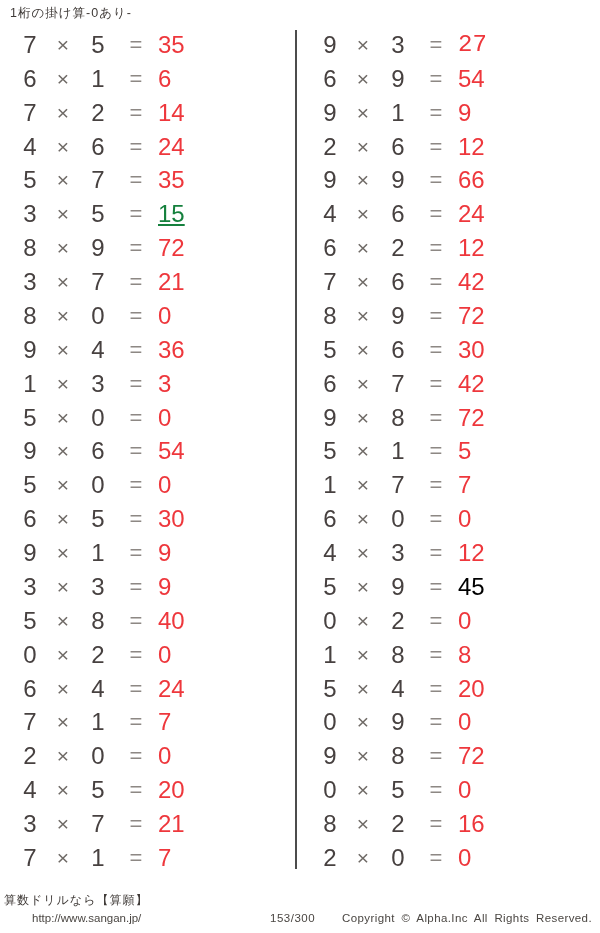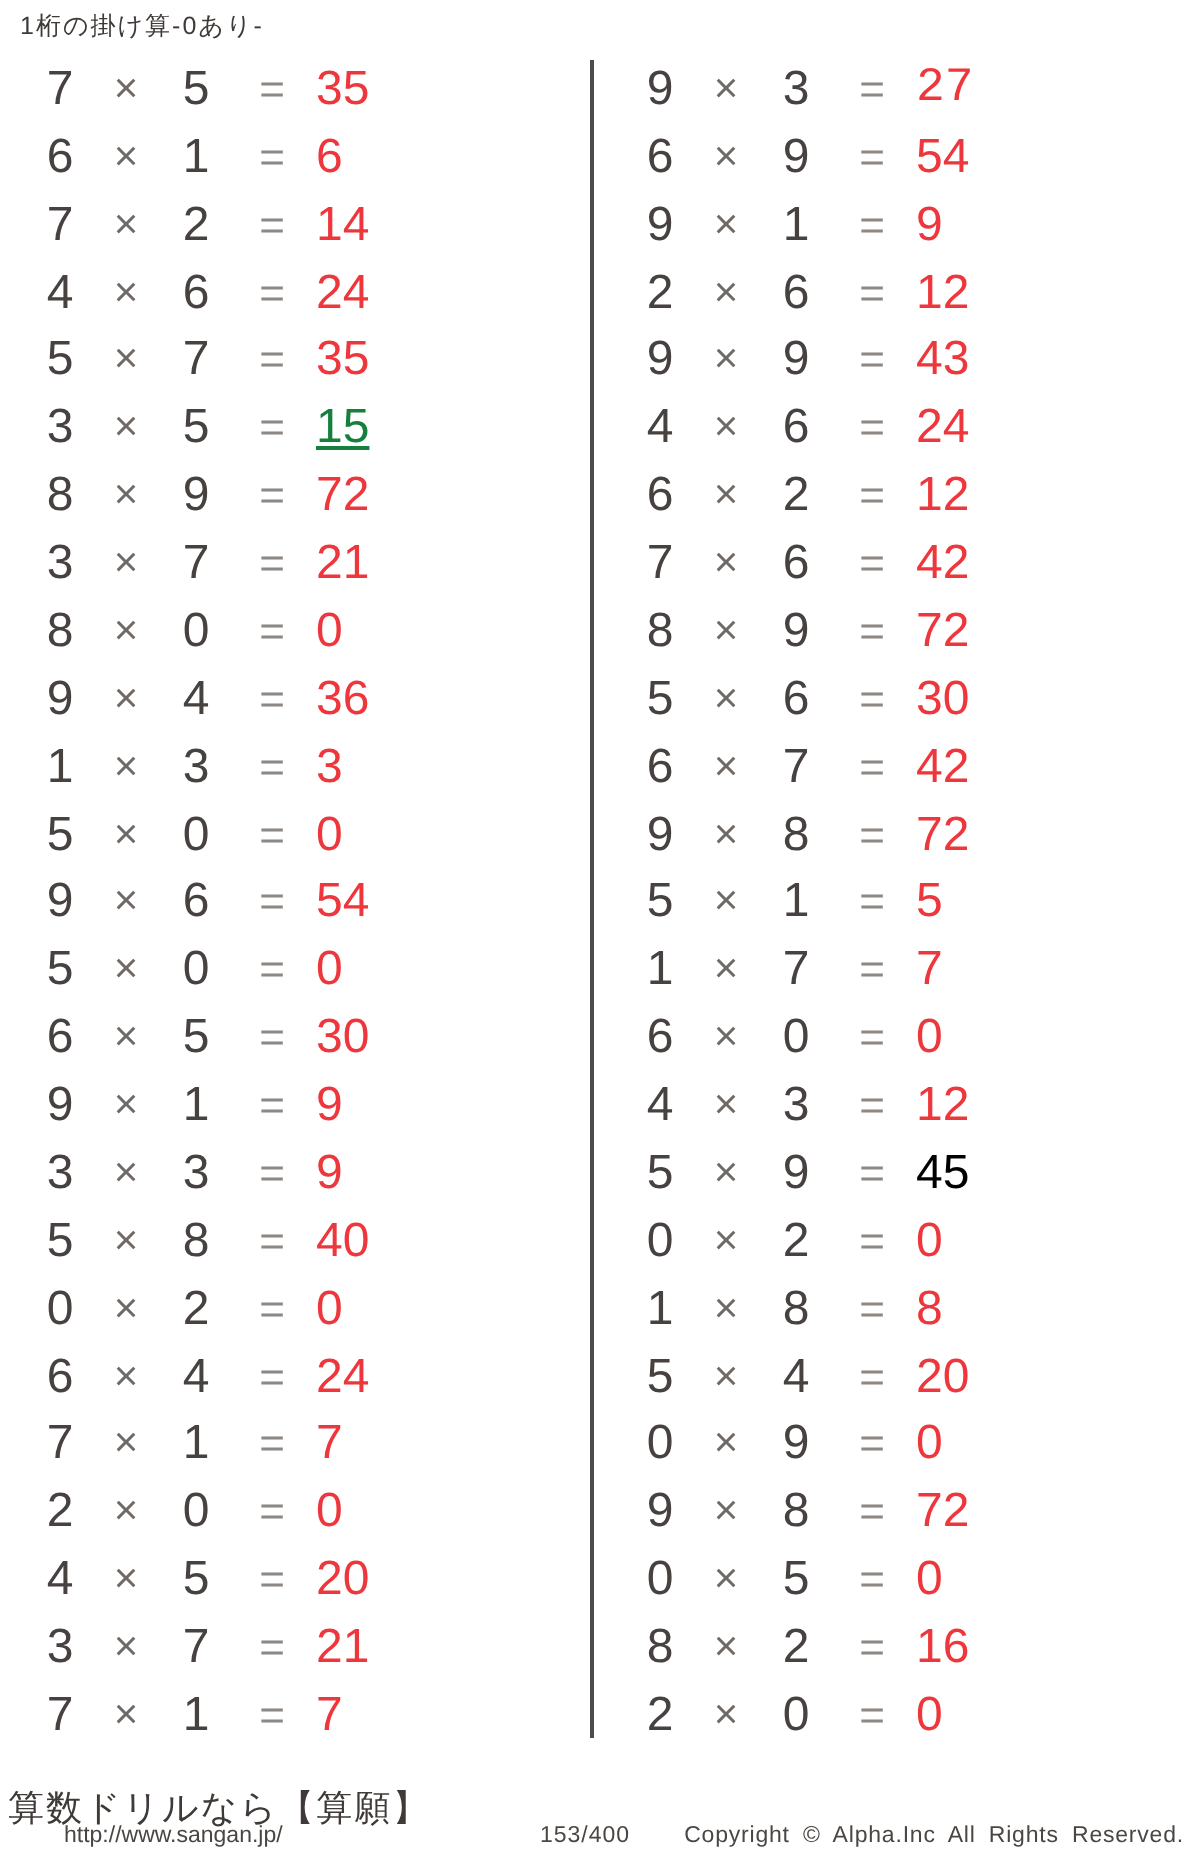--- a/index.html
+++ b/index.html
@@ -39,21 +39,21 @@
     color: #474140;
     letter-spacing: 0;
   }
   .eq-row .c { text-align: center; }
   .eq-row .op { color: #6f6a66; font-size: 21px; }
   .eq-row .eq { color: #8d8884; font-size: 22px; }
   .eq-row .ans { text-align: left; padding-left: 2px; }
 
   .footer-site {
     position: absolute; left: 4px; top: 892px;
-    font-size: 18px; letter-spacing: 1px;
+    font-size: 12px; letter-spacing: 1px;
     color: #3f3a37;
   }
   .footer-row {
     position: absolute; left: 4px; right: 8px; top: 912px;
     font-size: 11.5px; color: #4a4642;
   }
   .footer-url { position: absolute; left: 0; top: 0; padding-left: 28px; }
   .footer-page { position: absolute; left: 266px; top: 0; letter-spacing: 0.5px; }
   .footer-copy { position: absolute; right: 0; top: 0; letter-spacing: 0.4px; word-spacing: 3px; }
 </style>
@@ -270,21 +270,21 @@
           <span class="c op">×</span>
           <span class="c">6</span>
           <span class="c eq">=</span>
           <span class="ans" style="color: rgb(238, 55, 60);">12</span>
         </div>
         <div class="eq-row">
           <span class="c">9</span>
           <span class="c op">×</span>
           <span class="c">9</span>
           <span class="c eq">=</span>
-          <span class="ans" style="color: rgb(238, 55, 60);">43</span>
+          <span class="ans" style="color: rgb(238, 55, 60);">66</span>
         </div>
         <div class="eq-row">
           <span class="c">4</span>
           <span class="c op">×</span>
           <span class="c">6</span>
           <span class="c eq">=</span>
           <span class="ans" style="color: rgb(238, 55, 60);">24</span>
         </div>
         <div class="eq-row">
           <span class="c">6</span>
@@ -419,17 +419,17 @@
           <span class="c eq">=</span>
           <span class="ans" style="color: rgb(238, 55, 60);">0</span>
         </div>
       </div>
   </div>
 
   <div class="footer-site">算数ドリルなら【算願】</div>
 
   <div class="footer-row">
     <span class="footer-url">http://www.sangan.jp/</span>
-    <span class="footer-page">153/400</span>
+    <span class="footer-page">153/300</span>
     <span class="footer-copy">Copyright © Alpha.Inc All Rights Reserved.</span>
   </div>
 
 </div>
 
 </body></html>

